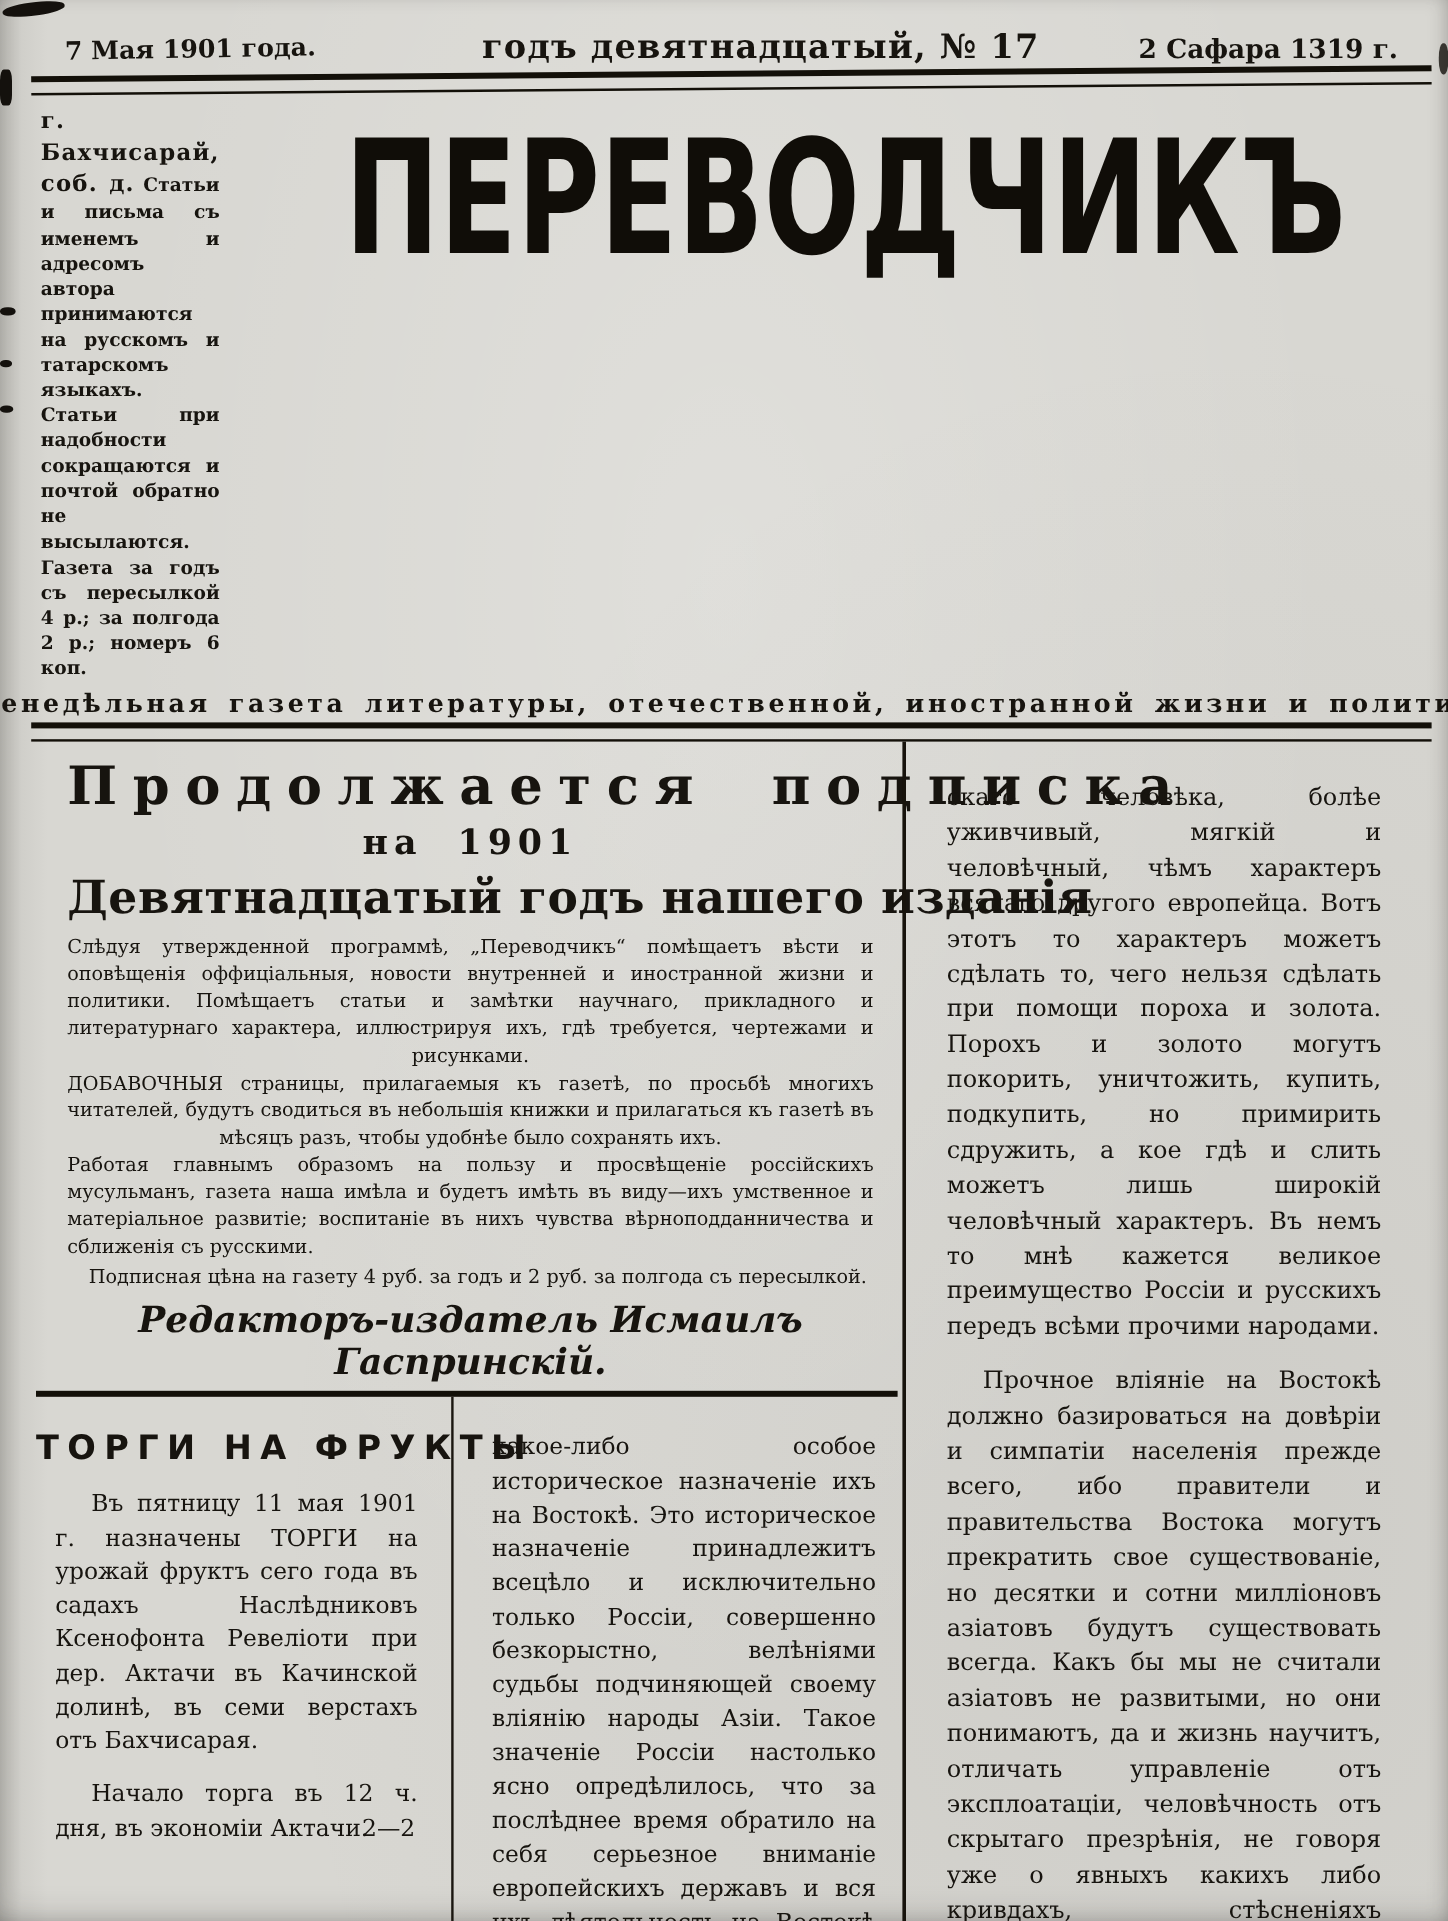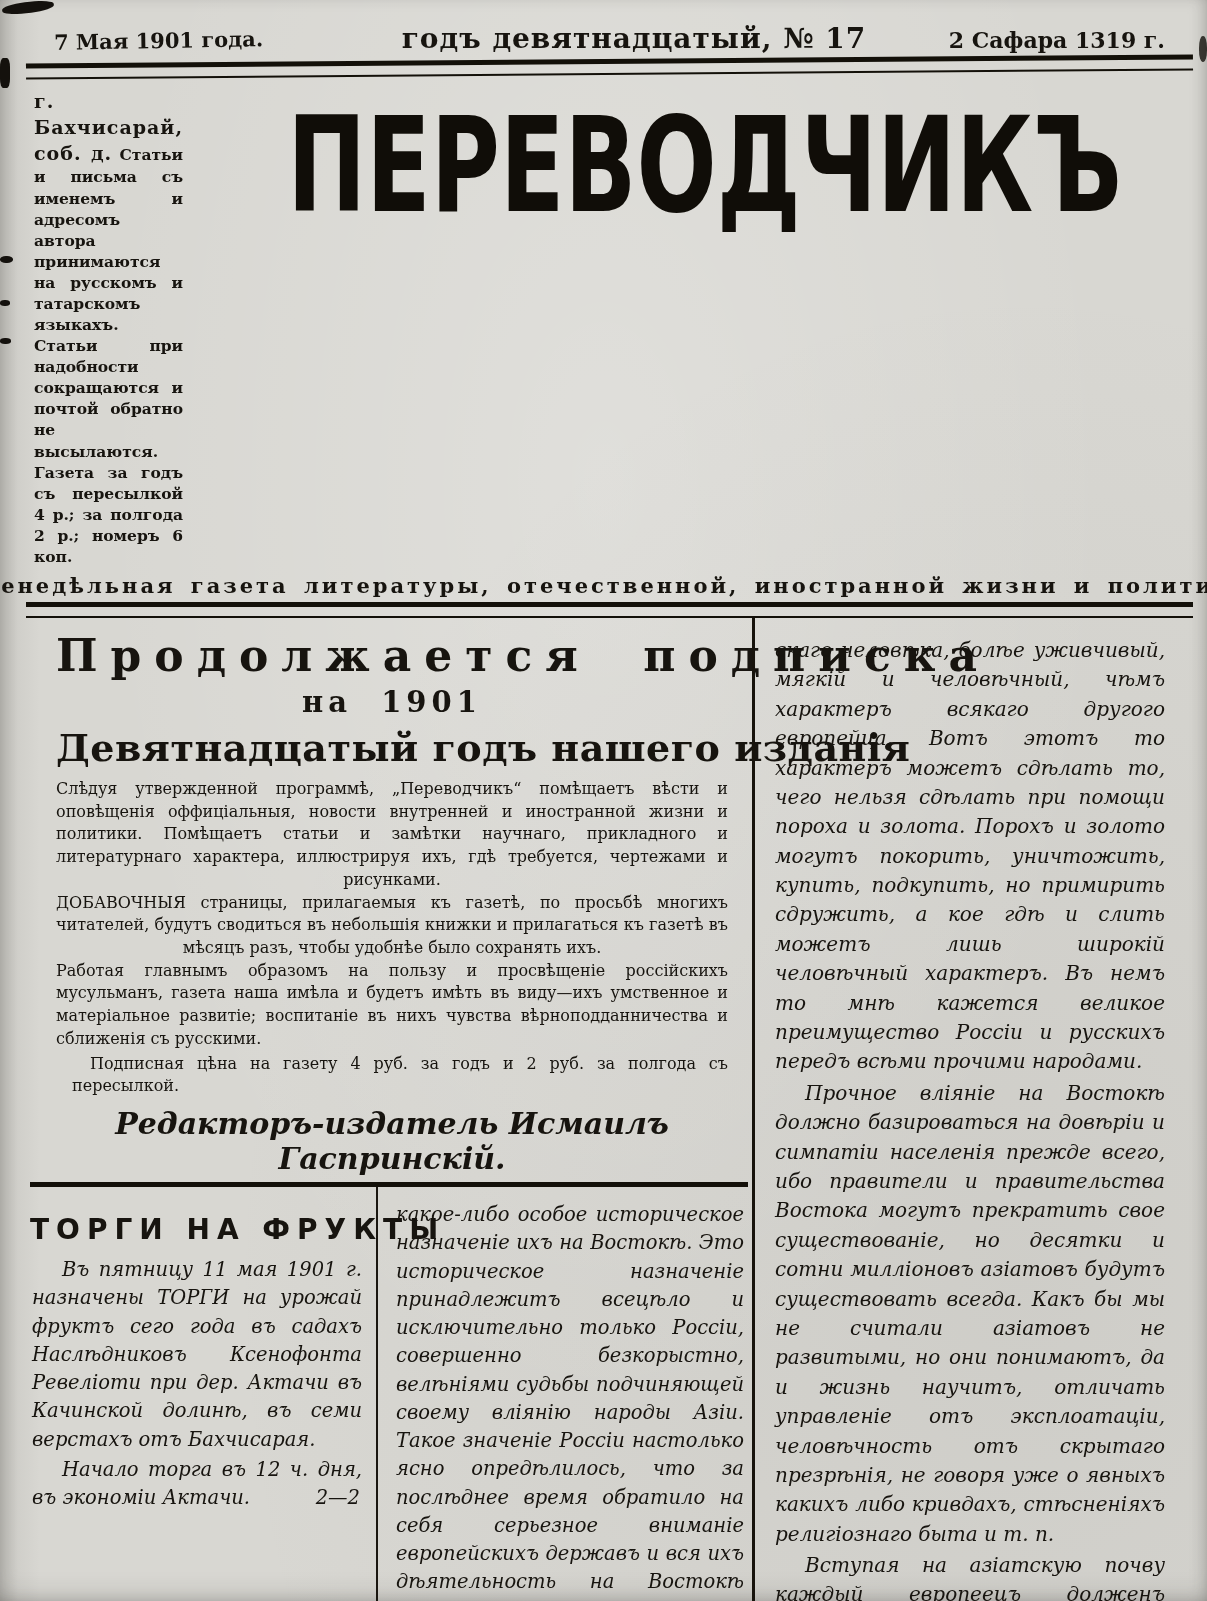--- a/index.html
+++ b/index.html
@@ -55,30 +55,30 @@
   .region-left{width:726px;box-sizing:border-box;}
   .col-right{flex:1;box-sizing:border-box;border-left:3px solid #17130c;padding:16px 26px 0 18px;}
 
   
   .subscription{padding:4px 24px 0 30px;}
   .sub-head{font-size:44px;font-weight:bold;text-align:center;letter-spacing:13px;word-spacing:24px;margin:8px 0 2px 0;white-space:nowrap;}
   .sub-year{font-size:29px;font-weight:bold;text-align:center;letter-spacing:5px;word-spacing:14px;margin:4px 0 2px 0;}
   .sub-ed{font-size:38px;font-weight:bold;text-align:center;letter-spacing:0.5px;margin:6px 0 8px 0;white-space:nowrap;}
   .sub-p{font-size:16px;line-height:1.42;text-align:justify;margin:0;}
   .center-last{text-align-last:center;}
-  .price{text-indent:18px;margin-top:2px;margin-left:16px;}
+  .price{text-indent:18px;margin-top:2px;}
   .editor{font-size:30px;font-weight:bold;font-style:italic;text-align:center;margin:8px 0 6px 0;}
   .rule-thick{height:5px;background:#131009;margin:4px 4px 0 4px;}
 
   
   .twocol{display:flex;align-items:stretch;}
   .colA{width:352px;box-sizing:border-box;border-right:2px solid #1a1610;padding:10px 12px 0 4px;}
   .colB{flex:1;box-sizing:border-box;padding:12px 6px 0 16px;}
   .news-head{font-family:"DejaVu Sans", sans-serif;font-size:28px;font-weight:bold;letter-spacing:7px;white-space:nowrap;text-align:center;margin:16px 0 10px 0;}
-  .col-p{font-size:19.5px;line-height:1.45;text-align:justify;text-indent:30px;margin:2px;font-style:italic;}
+  .col-p{font-size:19.5px;line-height:1.45;text-align:justify;text-indent:30px;margin:16px;}
   .no-indent{text-indent:0;}
   .auction-end{position:relative;}
   .auction-end .mark{position:absolute;right:2px;bottom:0;text-indent:0;}
 
   .col-right .col-p{font-size:20px;line-height:1.47;}
   .col-right .col-p + .col-p{margin-top:0;}
 </style>
 </head>
 <body>
 

